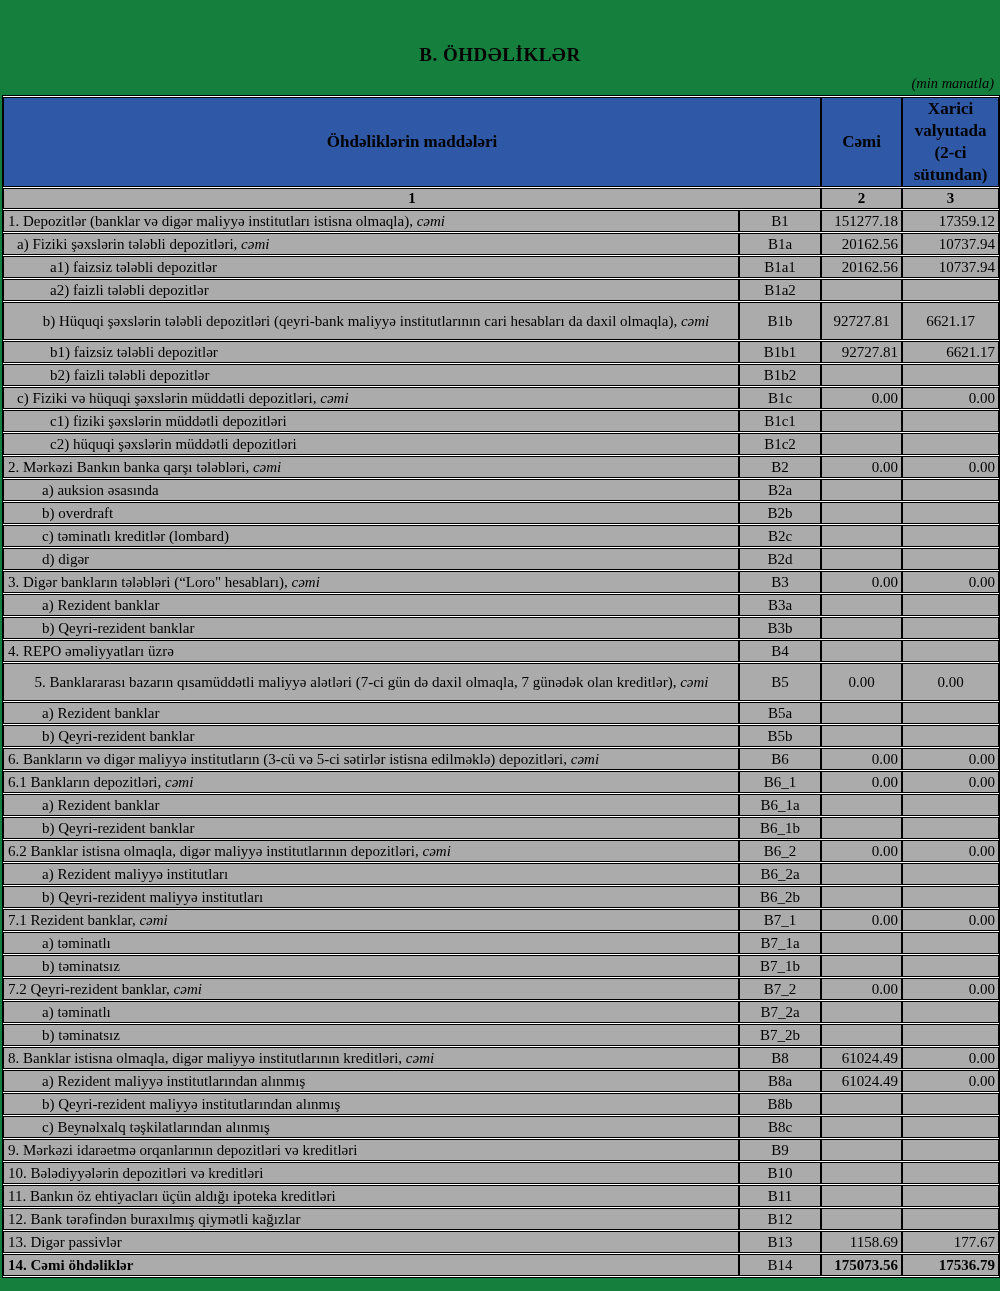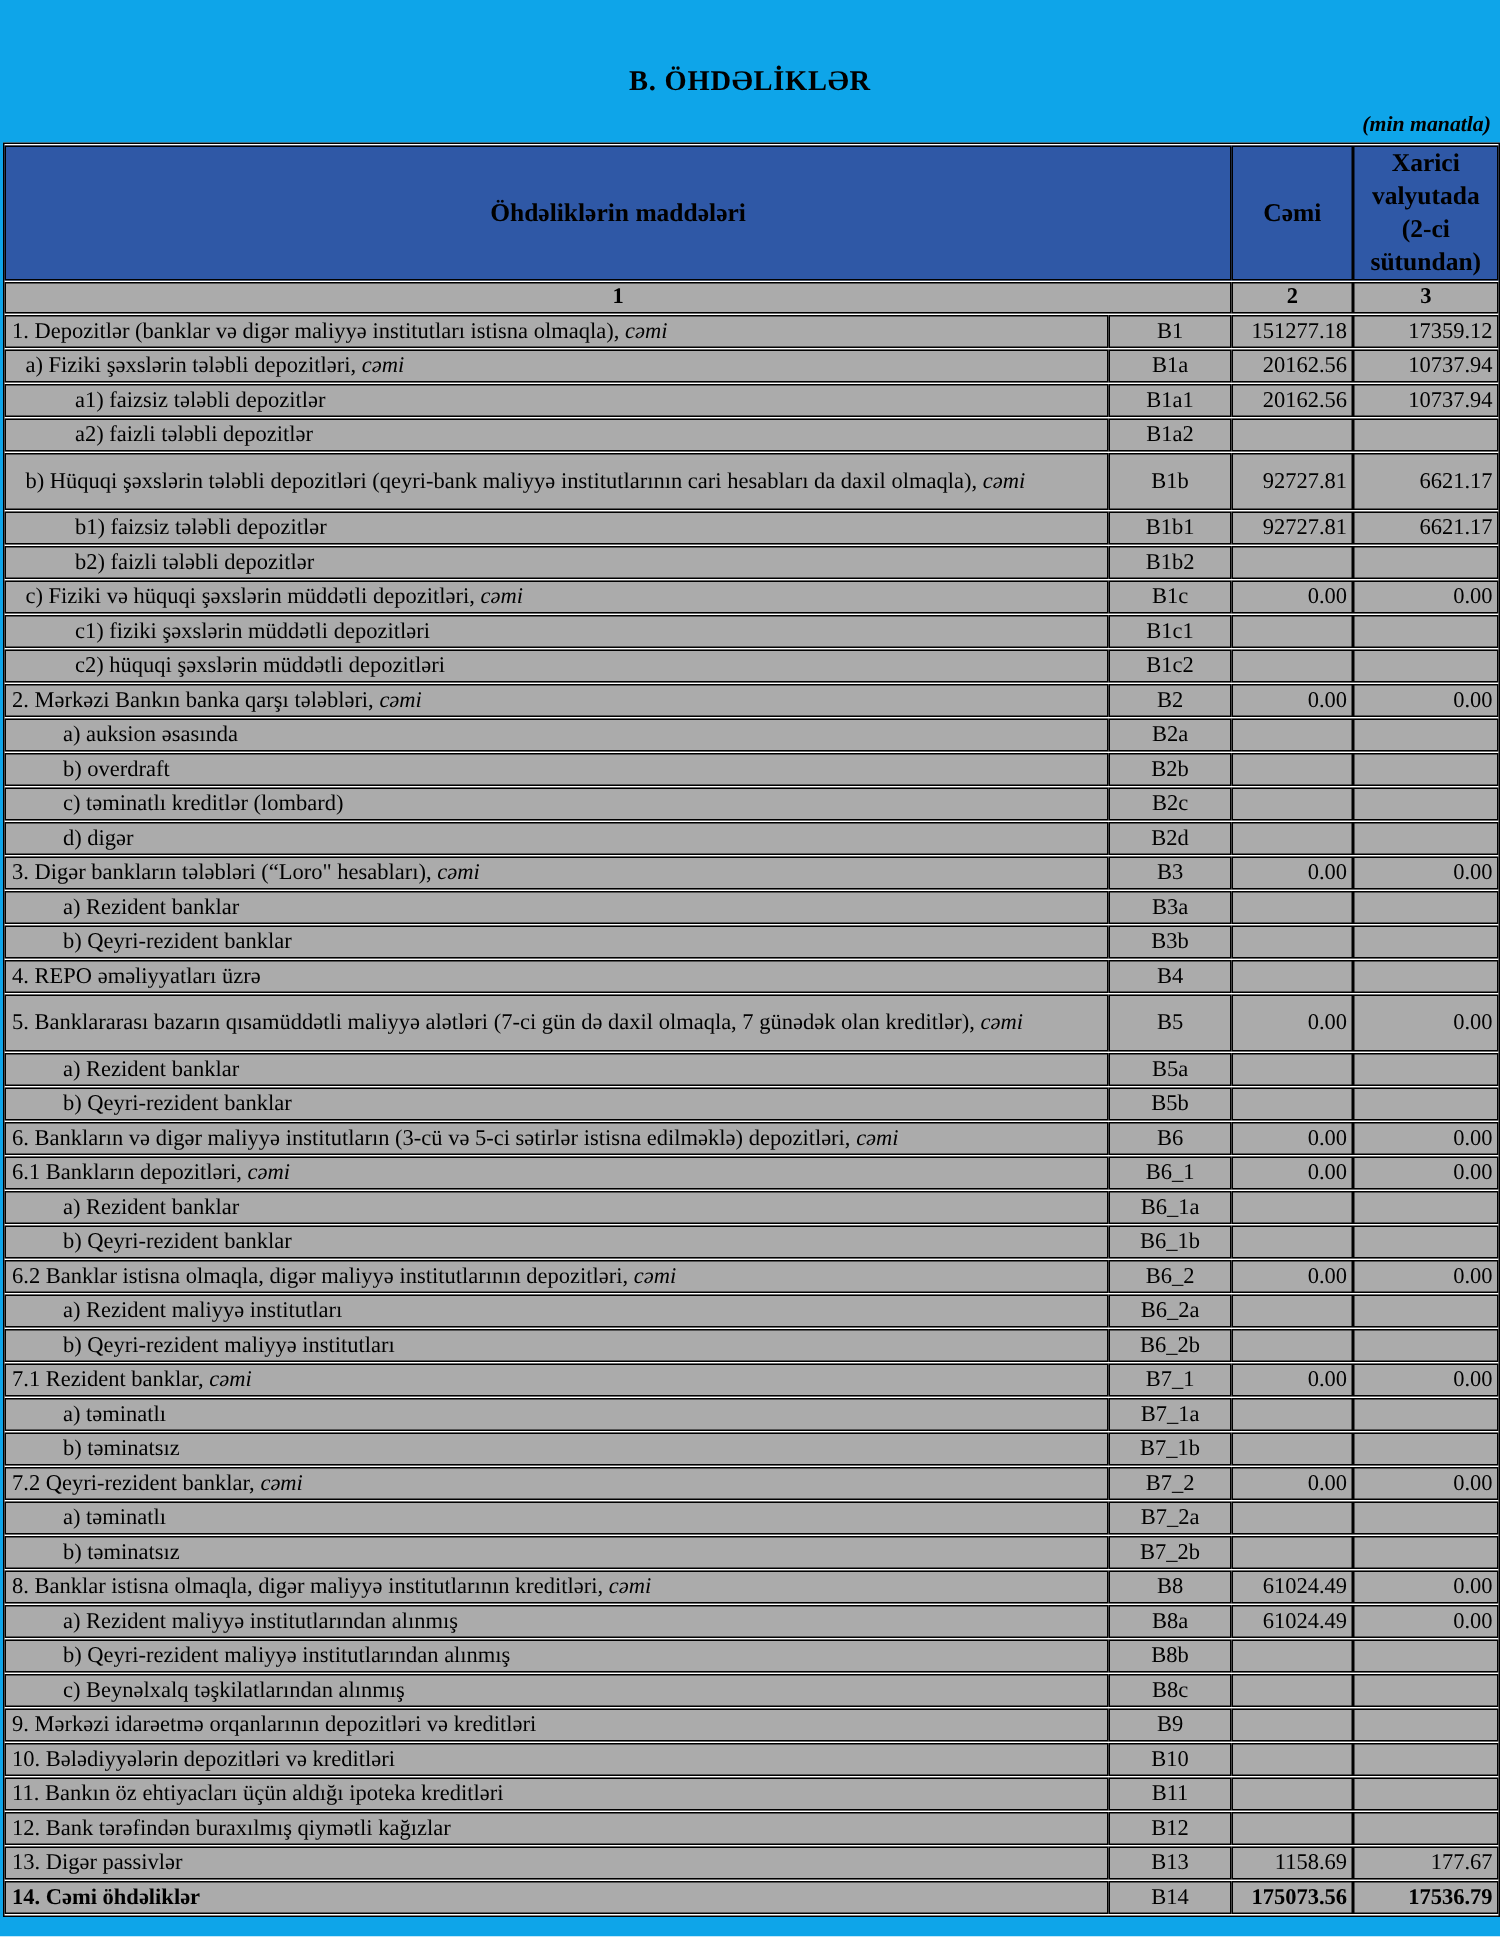--- a/index.html
+++ b/index.html
@@ -1,28 +1,27 @@
 <!DOCTYPE html>
 <html><head>
 <meta charset="utf-8">
 <style>
   html,body { margin:0; padding:0; background:#fff; }
   .page {
-    width:1000px; height:1291px; background:#0ea5e9; position:relative;
+    width:1000px; height:1291px; background:#15803d; position:relative;
     font-family:"Liberation Serif","DejaVu Serif",serif; color:#000;
     overflow:hidden;
   }
   .title {
     padding-top:44px; text-align:center;
     font-size:19px; font-weight:bold; letter-spacing:0.5px;
   }
   .unit-note {
     text-align:right; font-style:italic; font-size:14.5px;
     padding:9px 6px 3px 0;
-    font-weight:bold;
   }
   table.liab {
     border-collapse:separate; border-spacing:0 1px;
     background:#fff; table-layout:fixed;
     width:996px; margin-left:2px;
     border:1px solid #000;
   }
   td, th {
     border:1px solid #000; background:#ABABAB;
     font-size:15px; padding:0 3px; vertical-align:middle;
@@ -30,21 +29,21 @@
   }
   thead th.blue {
     background:#2F58A6; color:#000; font-weight:bold;
     height:76px; text-align:center; vertical-align:middle;
     white-space:normal; line-height:1.3; font-size:17px;
   }
   tr.numrow td {
     height:19px; text-align:center; font-weight:bold; font-size:15px;
   }
   tbody td { height:20px; }
-  tr.tall-row td { height:36px; }
+  tr.tall-row td { height:36px;text-align:center; }
   tr.bold-row td.lab, tr.bold-row td.val { font-weight:bold; }
   td.lab { text-align:left; white-space:nowrap; }
   td.code { text-align:center; }
   td.val { text-align:right; padding-right:3px; }
   .ind-0 { padding-left:4px; }
   .ind-1 { padding-left:13px; }
   .ind-2 { padding-left:38px; }
   .ind-3 { padding-left:46px; }
 </style>
 </head>

